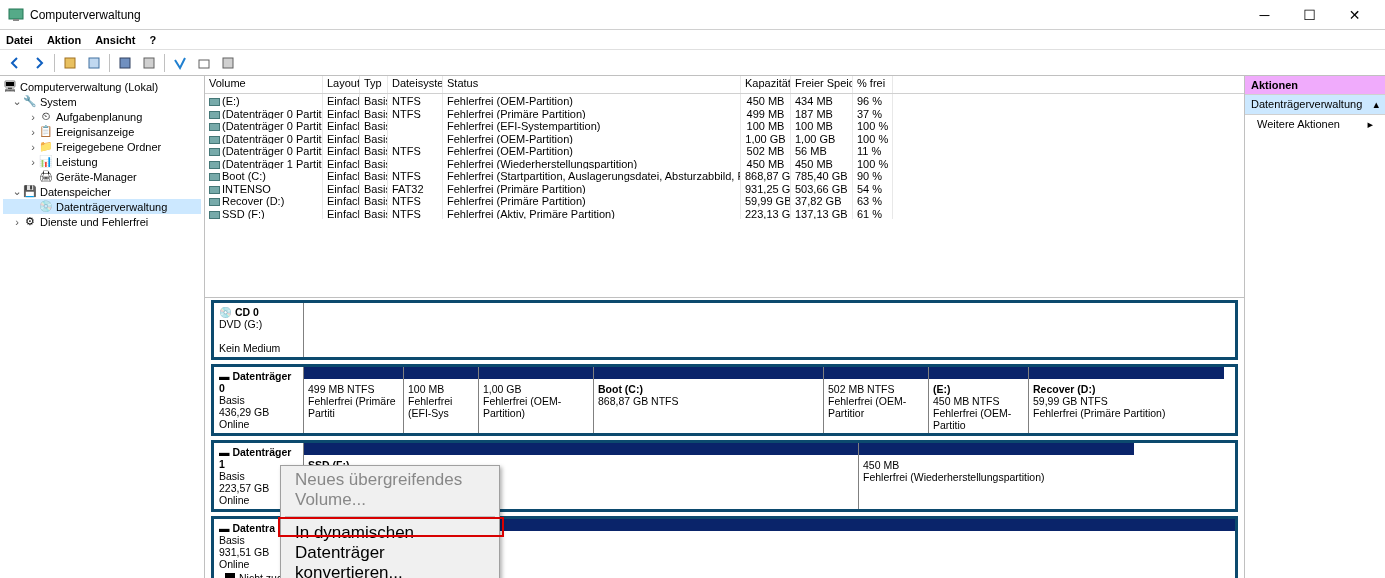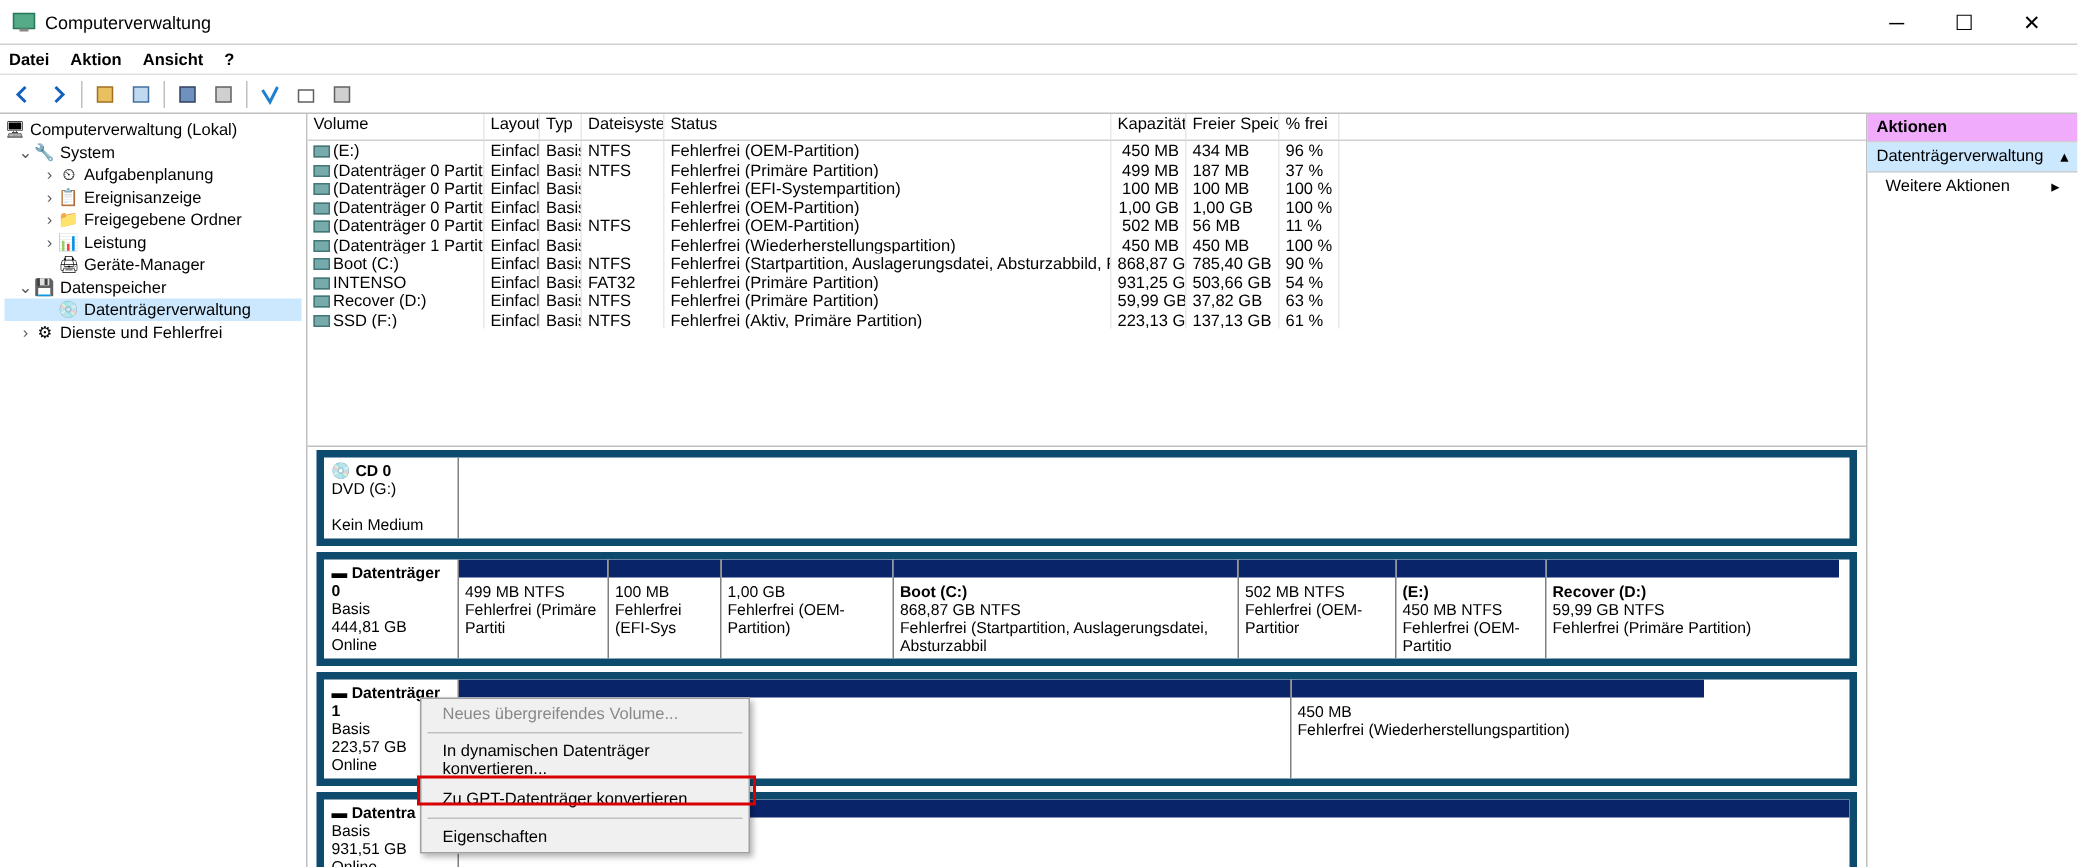--- a/index.html
+++ b/index.html
@@ -18,38 +18,38 @@
 .tree { width: 205px; border-right: 1px solid #c0c0c0; padding: 3px; overflow: hidden; }
 .tree-item { display: flex; align-items: center; height: 15px; padding: 1px 0; white-space: nowrap; }
 .tree-item .tw { width: 12px; text-align: center; color: #5a5a5a; }
 .tree-item.selected { background: #cce8ff; }
 .tree-icon { width: 14px; height: 14px; margin-right: 3px; display: inline-flex; align-items: center; justify-content: center; }
 .center { flex: 1; display: flex; flex-direction: column; border-right: 1px solid #c0c0c0; }
 .vol-table { height: 222px; overflow: hidden; border-bottom: 1px solid #c0c0c0; }
 .vt-head { display: flex; background: #fff; border-bottom: 1px solid #d0d0d0; height: 18px; }
 .vt-head div, .vt-row div { padding: 1px 4px; border-right: 1px solid #e8e8e8; overflow: hidden; white-space: nowrap; }
 .vt-row { display: flex; height: 12.5px; line-height: 12.5px; }
-.c-vol { width: 118px; } .c-lay { width: 37px; } .c-typ { width: 28px; } .c-fs { width: 55px; } .c-st { width: 298px; } .c-cap { width: 50px; text-align: right; } .c-free { width: 62px; } .c-pct { width: 40px; }
+.c-vol { width: 118px; } .c-lay { width: 37px; } .c-typ { width: 28px; } .c-fs { width: 55px; } .c-st { width: 298px; } .c-cap { width: 50px; text-align: center; } .c-free { width: 62px; } .c-pct { width: 40px; }
 .disk-area { flex: 1; overflow: hidden; padding: 0; }
-.disk-row { display: flex; border: 5px solid #0c4a6e; margin: 2px 6px 4px 6px; min-height: 56px; }
+.disk-row { display: flex; border: 3px solid #0c4a6e; margin: 2px 6px 4px 6px; min-height: 56px; }
 .disk-row.small { min-height: 40px; }
 .disk-head { width: 90px; border-right: 1px solid #808080; padding: 3px 5px; font-size: 10.5px; line-height: 12px; }
 .disk-head .dn { font-weight: bold; }
 .disk-parts { flex: 1; display: flex; }
 .part { border-right: 1px solid #808080; padding: 2px 4px; font-size: 10.5px; line-height: 12px; overflow: hidden; position: relative; }
 .part .bar { position: absolute; top: 0; left: 0; right: 0; height: 12px; background: #0a246a; }
 .part .txt { position: relative; margin-top: 14px; }
 .part.noborder { border-right: none; }
 .part .pt { font-weight: bold; }
 .actions { width: 140px; padding: 0; }
 .actions-hd { background: #f0abfc; padding: 3px 6px; font-weight: bold; border-bottom: 1px solid #d0d0d0; }
 .actions-sel { background: #cce8ff; padding: 3px 6px; display: flex; justify-content: space-between; border-bottom: 1px solid #d0d0d0; }
 .actions-item { padding: 3px 12px; display: flex; justify-content: space-between; }
 .ctx-menu { position: absolute; left: 280px; top: 465px; width: 220px; background: #f0f0f0; border: 1px solid #a0a0a0; box-shadow: 2px 2px 4px rgba(0,0,0,.3); z-index: 100; }
-.ctx-item { padding: 4px 14px; font-size: 11px; }
+.ctx-item { padding: 4px 14px; font-size: 17px; }
 .ctx-item.disabled { color: #888; }
 .ctx-sep { height: 1px; background: #c0c0c0; margin: 2px 4px; }
 .ctx-highlight { position: absolute; border: 2px solid #d80000; left: 278px; top: 517px; width: 226px; height: 20px; z-index: 101; pointer-events: none; }
 .legend { display:flex; align-items:center; gap:4px; padding:2px 6px; font-size:10.5px; }
 .legend .sq { width:10px; height:10px; background:#000; }
 .vt-head div { font-size: 11px; }
 .vol-icon { display:inline-block; width:11px; height:8px; background:#7aa; margin-right:2px; vertical-align:middle; border:1px solid #477; }
 </style>
 </head>
 <body>
@@ -301,21 +301,21 @@
           <div>DVD (G:)</div><br>
           <div>Kein Medium</div>
         </div>
         <div class="disk-parts"></div>
       </div>
 
       <div class="disk-row">
         <div class="disk-head">
           <div class="dn">▬ <span>Datenträger 0</span></div>
           <div>Basis</div>
-          <div>444,81 GB</div>
+          <div>436,29 GB</div>
           <div>Online</div>
         </div>
         <div class="disk-parts" id="d0-parts">
             <div class="part" style="width: 100px;">
               <div class="bar"></div>
               <div class="txt">
                 <div>499 MB NTFS</div>
                 <div>Fehlerfrei (Primäre Partiti</div>
               </div>
             </div>
@@ -331,21 +331,20 @@
               <div class="txt">
                 <div>1,00 GB</div>
                 <div>Fehlerfrei (OEM-Partition)</div>
               </div>
             </div>
             <div class="part" style="width: 230px;">
               <div class="bar"></div>
               <div class="txt">
                 <div class="pt">Boot  (C:)</div>
                 <div>868,87 GB NTFS</div>
-                <div>Fehlerfrei (Startpartition, Auslagerungsdatei, Absturzabbil</div>
               </div>
             </div>
             <div class="part" style="width: 105px;">
               <div class="bar"></div>
               <div class="txt">
                 <div>502 MB NTFS</div>
                 <div>Fehlerfrei (OEM-Partitior</div>
               </div>
             </div>
             <div class="part" style="width: 100px;">

